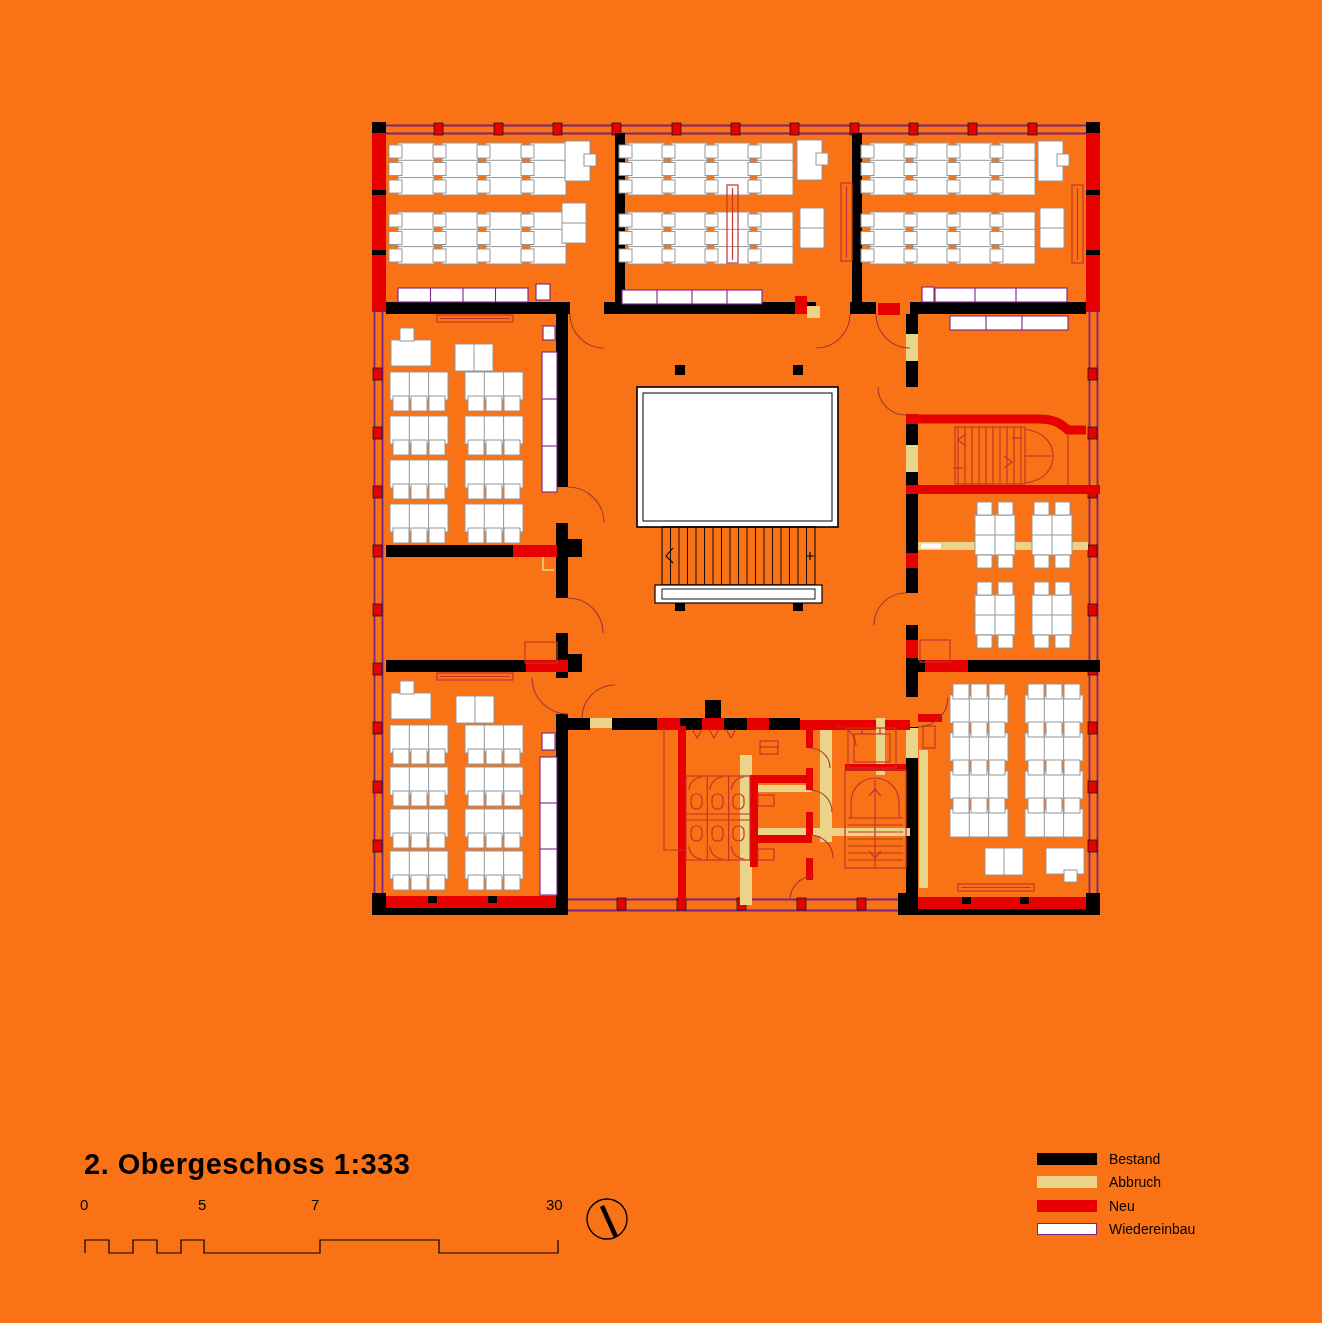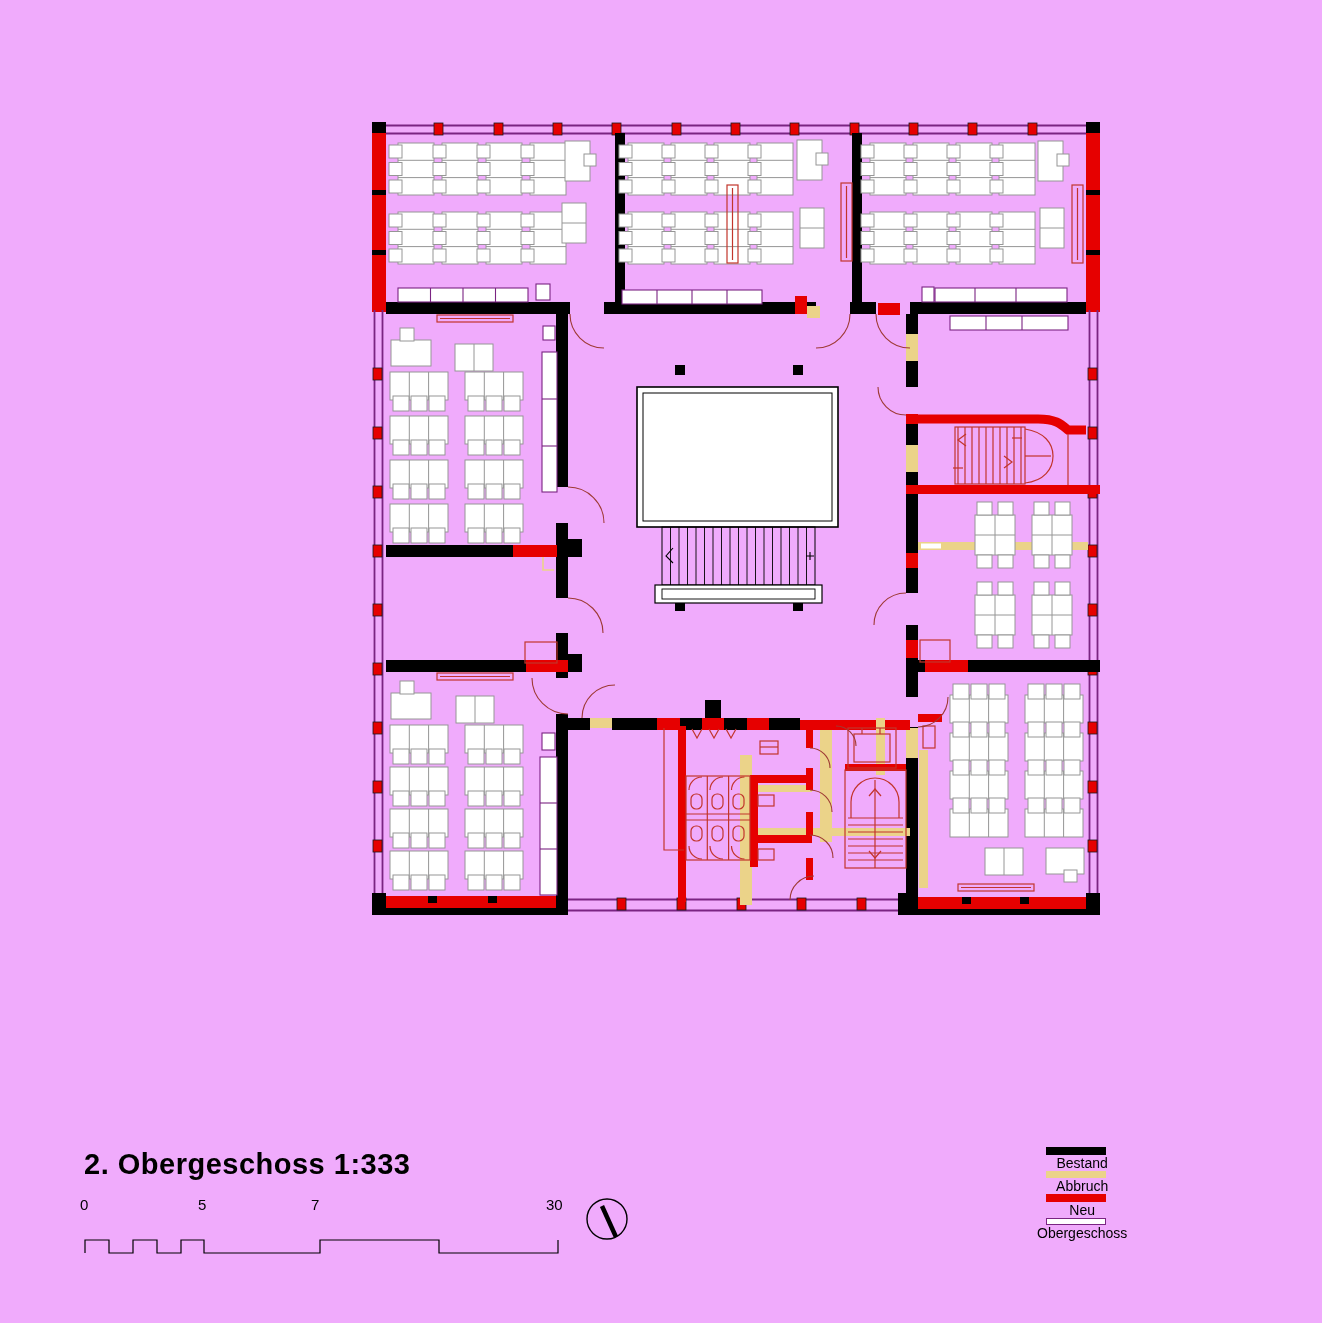--- a/index.html
+++ b/index.html
@@ -1,34 +1,34 @@
 <!DOCTYPE html>
 <html style="--bestand: #000000; --abbruch: #ebd389; --neu: #e60000; --wiedereinbau: #7a2482; --furniture: #969696; --fixture: #c2352b; --door-arc: #9e3a34;"><head>
 <meta charset="utf-8">
 <style>
   html,body{margin:0;padding:0;background:#fff;}
-  .canvas{position:relative;width:1322px;height:1323px;background:#f0abfc;overflow:hidden;
+  .canvas{position:relative;width:1322px;height:1323px;background:#f97316;overflow:hidden;
           font-family:"Liberation Sans",sans-serif;color:#000;}
   svg{position:absolute;left:0;top:0;}
   
   .kb{fill:var(--bestand);}                                   
   .kn{fill:var(--neu);}                                       
   .ka{fill:var(--abbruch);}                                   
   .wl{stroke:var(--wiedereinbau);stroke-width:1.8;fill:none;} 
   .wf{stroke:var(--wiedereinbau);stroke-width:1.1;fill:#fff;} 
   .fx{stroke:var(--fixture);stroke-width:1.2;fill:none;}      
   .ar{stroke:var(--door-arc);stroke-width:1.1;fill:none;}     
   .fu{stroke:var(--furniture);stroke-width:1;fill:#fff;}
   .sq{fill:var(--neu);stroke:#1a1a1a;stroke-width:0.8;}
   .ya{stroke:var(--abbruch);stroke-width:1.6;fill:none;}
 
   .title{position:absolute;left:84px;top:1148px;font-size:29px;font-weight:bold;letter-spacing:0.5px;}
   .scale-num{position:absolute;top:1196px;font-size:15px;}
   .legend{position:absolute;left:1037px;top:1147px;}
-  .legend-row{display:flex;align-items:center;height:23.5px;flex-direction:column;}
+  .legend-row{display:flex;align-items:center;height:23.5px;}
   .swatch{width:60px;height:12px;margin-right:12px;box-sizing:border-box;}
   .legend-label{font-size:14px;}
 </style>
 </head>
 <body>
 
 <div class="canvas">
 
 <svg width="1322" height="1323" viewBox="0 0 1322 1323">
 <defs>
@@ -488,17 +488,17 @@
   <div class="legend-row">
     <span class="swatch" style="background: rgb(235, 211, 137); border: 1px solid rgb(235, 211, 137);"></span>
     <span class="legend-label">Abbruch</span>
   </div>
   <div class="legend-row">
     <span class="swatch" style="background: rgb(230, 0, 0); border: 1px solid rgb(230, 0, 0);"></span>
     <span class="legend-label">Neu</span>
   </div>
   <div class="legend-row">
     <span class="swatch" style="background: rgb(255, 255, 255); border: 1.5px solid rgb(122, 36, 130);"></span>
-    <span class="legend-label">Obergeschoss</span>
+    <span class="legend-label">Wiedereinbau</span>
   </div>
 </div>
 
 </div>
 
 </body></html>

